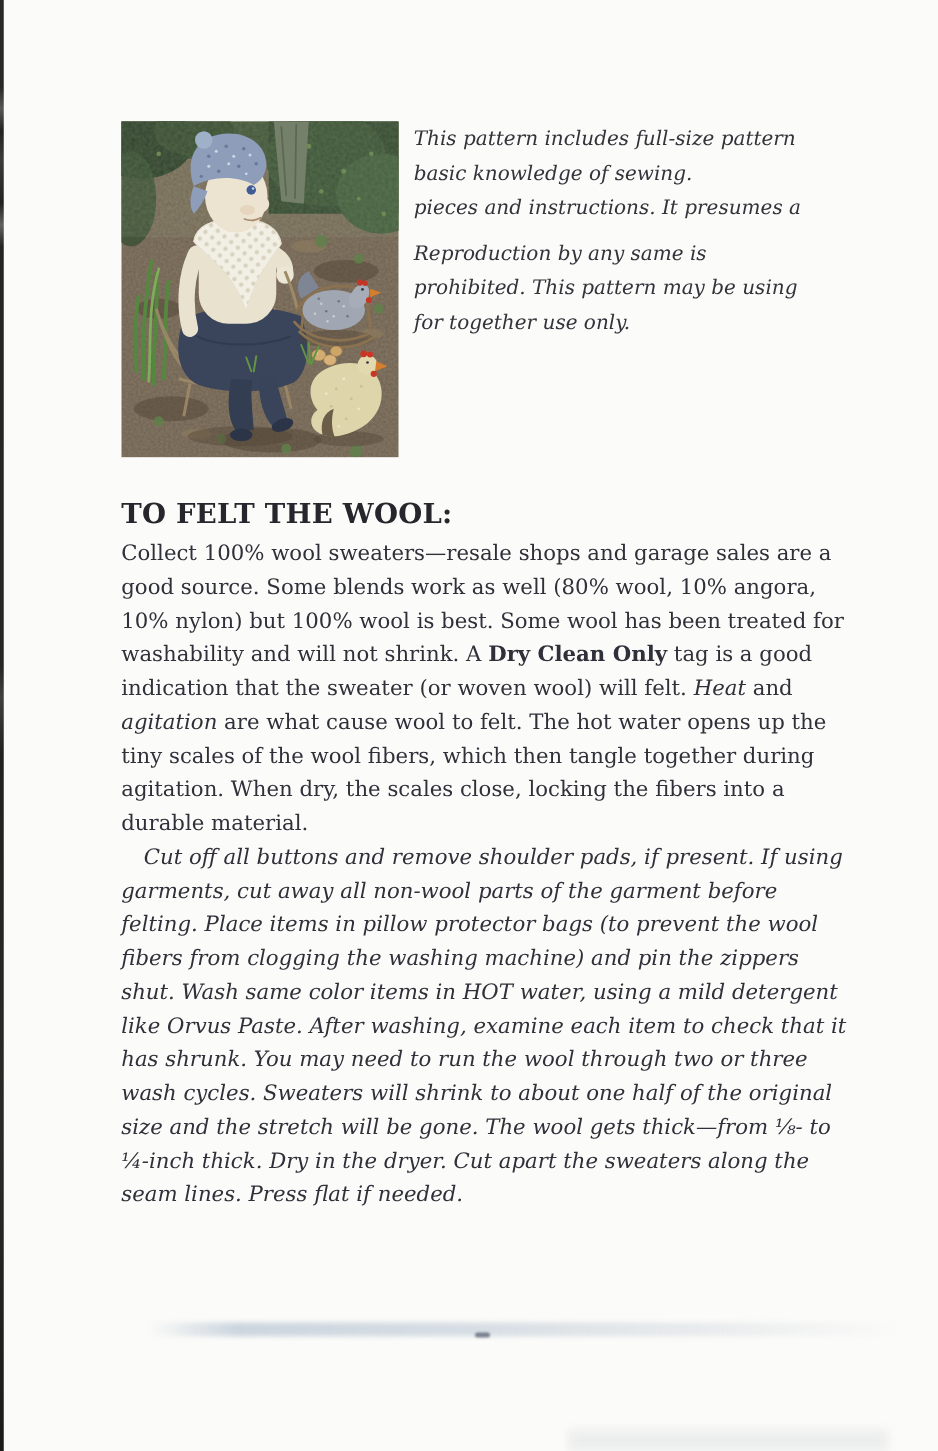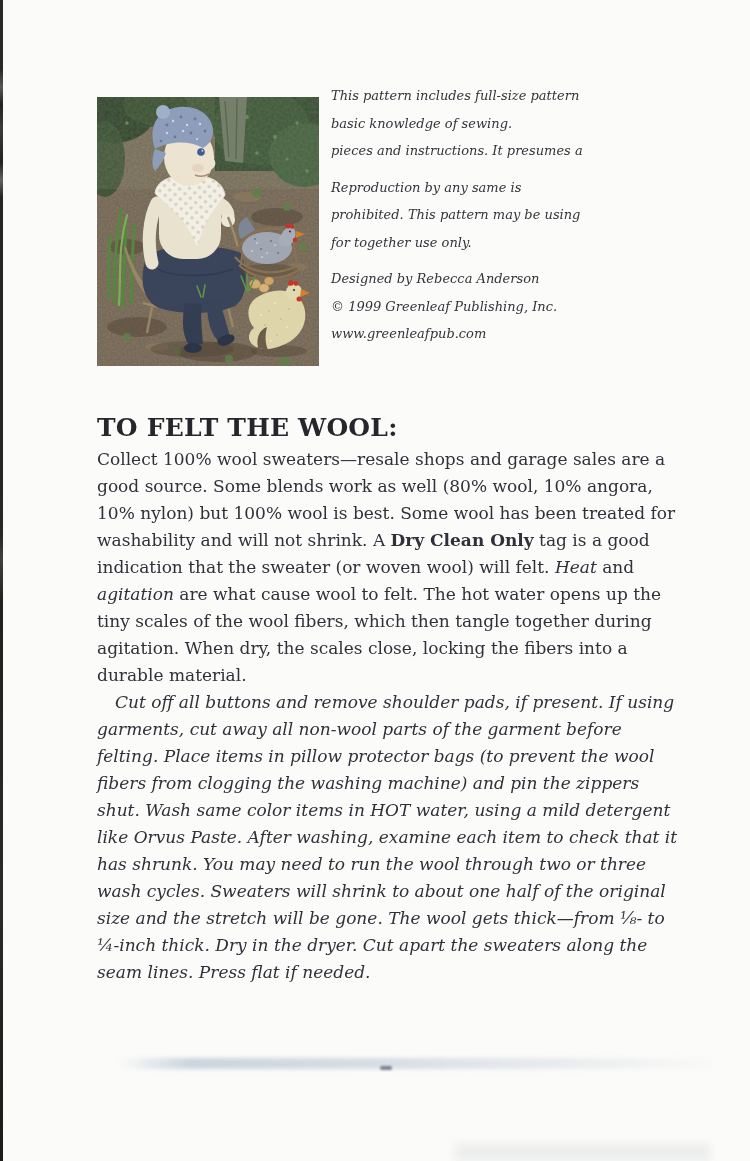--- a/index.html
+++ b/index.html
@@ -42,33 +42,33 @@
 
   
   .photo{
     position:absolute;left:97px;top:97px;width:222px;height:269px;
     overflow:hidden;
   }
   .photo svg{display:block;width:100%;height:100%;}
 
   
   .intro{
-    position:absolute;left:331px;top:82px;width:370px;
-    font-style:italic;font-size:13px;line-height:27.5px;
+    position:absolute;left:331px;top:97px;width:370px;
+    font-style:italic;font-size:16px;line-height:27.5px;
     color:#33333b;
   }
   .intro .para{margin:0 0 9px 0;}
   .intro .line{white-space:nowrap;}
 
   
   .felting{
     position:absolute;left:97px;top:396px;width:588px;
   }
   .felting h2{
-    margin:16px 0 3px 0;font-size:25px;line-height:31px;
+    margin:0 0 3px 0;font-size:22px;line-height:31px;
     font-weight:700;color:#26262c;letter-spacing:.2px;
   }
   .felting p{
     margin:0;font-size:17px;line-height:27px;color:#30303a;
     text-align:left;
   }
   .felting p.indent{text-indent:18px;font-style:italic;}
   .b{font-weight:700;}
   .i{font-style:italic;}
 </style>
@@ -282,25 +282,20 @@
     <div class="para">
         <div class="line">This pattern includes full-size pattern</div>
         <div class="line">basic knowledge of sewing.</div>
         <div class="line">pieces and instructions. It presumes a</div>
       </div>
     <div class="para">
         <div class="line">Reproduction by any same is</div>
         <div class="line">prohibited. This pattern may be using</div>
         <div class="line">for together use only.</div>
       </div>
-    <div class="para">
-      <div class="line">Designed by Rebecca Anderson</div>
-      <div class="line">© 1999 Greenleaf Publishing, Inc.</div>
-      <div class="line">www.greenleafpub.com</div>
-    </div>
   </div>
 
   <div class="felting">
     <h2>TO FELT THE WOOL:</h2>
     <p><span>Collect 100% wool sweaters—resale shops and garage sales are a good source. Some blends work as well (80% wool, 10% angora, 10% nylon) but 100% wool is best. Some wool has been treated for washability and will not shrink. A </span><span class="b">Dry Clean Only</span><span> tag is a good indication that the sweater (or woven wool) will felt. </span><span class="i">Heat</span><span> and </span><span class="i">agitation</span><span> are what cause wool to felt. The hot water opens up the tiny scales of the wool fibers, which then tangle together during agitation. When dry, the scales close, locking the fibers into a durable material.</span></p>
     <p class="indent">Cut off all buttons and remove shoulder pads, if present. If using garments, cut away all non-wool parts of the garment before felting. Place items in pillow protector bags (to prevent the wool fibers from clogging the washing machine) and pin the zippers shut. Wash same color items in HOT water, using a mild detergent like Orvus Paste. After washing, examine each item to check that it has shrunk. You may need to run the wool through two or three wash cycles. Sweaters will shrink to about one half of the original size and the stretch will be gone. The wool gets thick—from ⅛- to ¼-inch thick. Dry in the dryer. Cut apart the sweaters along the seam lines. Press flat if needed.</p>
   </div>
 
   <div class="bottom-smudge"></div>
   <div class="smudge-dash"></div>

